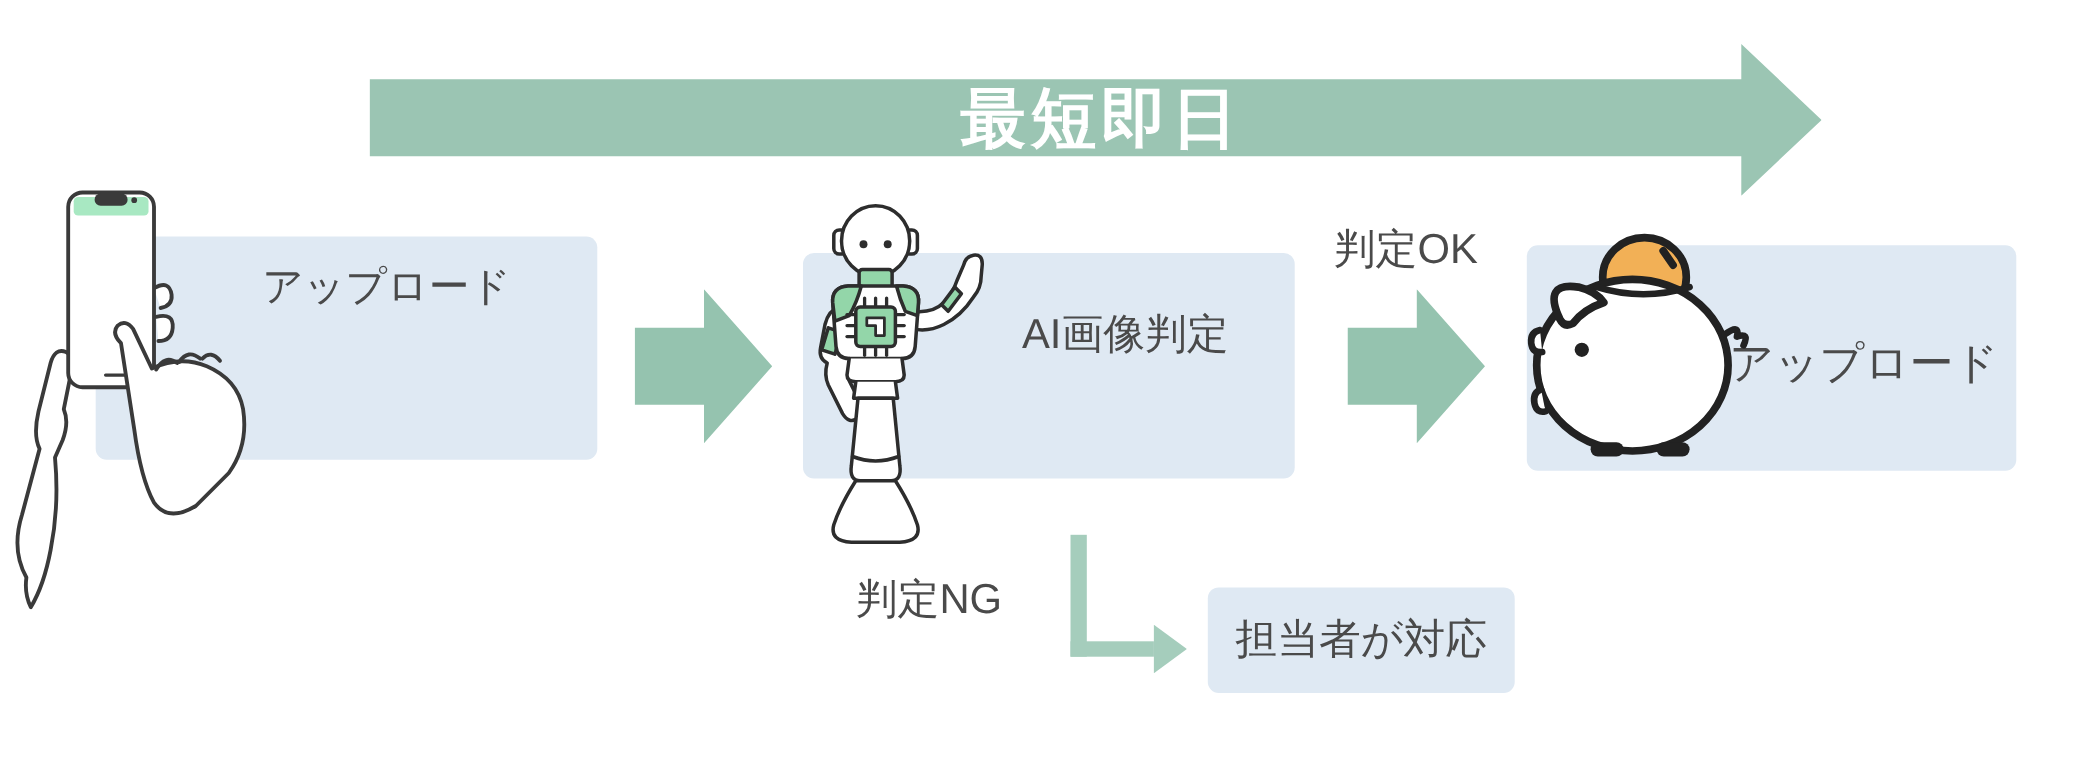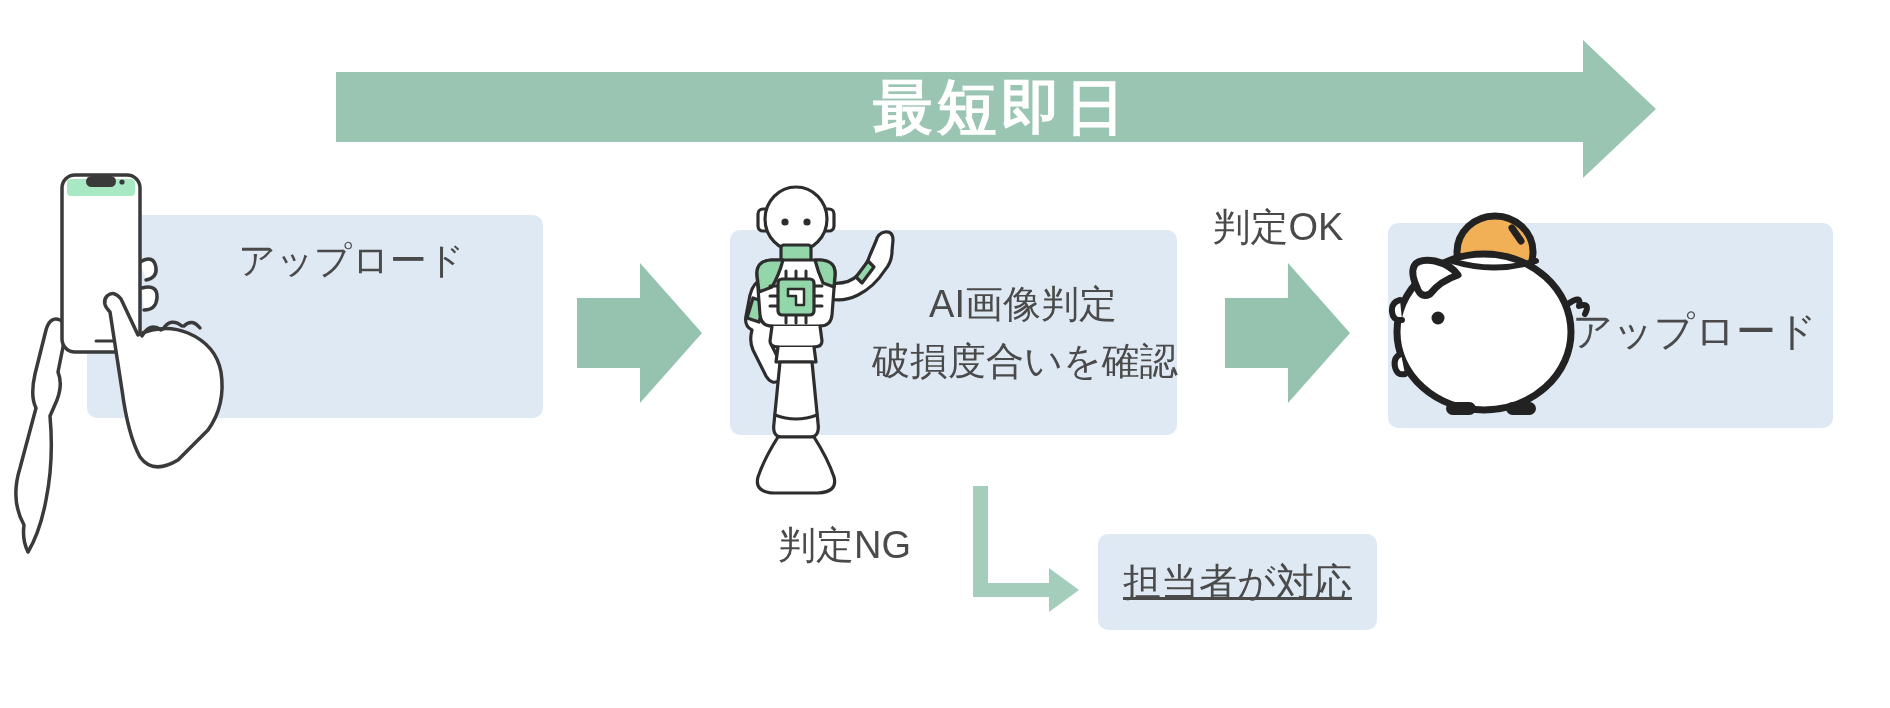--- a/index.html
+++ b/index.html
@@ -18,21 +18,21 @@
   .banner-label{
     position:absolute;left:336px;top:76px;width:1330px;height:64px;
     color:#ffffff;font-size:60px;font-weight:bold;line-height:64px;
     text-align:center;letter-spacing:4px;white-space:nowrap;
   }
   .step1-text{left:160px;top:232px;width:383px;font-size:37px;}
   .step2-text{left:872px;top:276px;width:302px;}
   .step3-text{left:1556px;top:309px;width:277px;font-size:40px;line-height:44px;}
   .ok-label{left:1203px;top:207px;width:150px;line-height:40px;}
   .ng-label{left:772px;top:525px;width:145px;line-height:40px;}
-  .manual-text{left:1098px;top:534px;width:279px;line-height:96px;text-decoration:underline;}
+  .manual-text{left:1098px;top:534px;width:279px;line-height:96px;}
   svg{display:block;}
 </style>
 </head>
 <body>
 
 <svg class="abs" style="left:336px;top:40px;" width="1320" height="138" viewBox="0 0 1320 138">
   <polygon points="0,32 1247,32 1247,0 1320,69 1247,138 1247,102 0,102" fill="#9BC5B3"></polygon>
 </svg>
 <div class="banner-label">最短即日</div>
 
@@ -65,21 +65,20 @@
   </g>
 </svg>
 
 <svg class="abs" style="left:577px;top:263px;" width="125" height="140" viewBox="0 0 125 140">
   <polygon points="0,35 63,35 63,0 125,70 63,140 63,105 0,105" fill="#95C3AF"></polygon>
 </svg>
 
 <div class="box" style="left:730px;top:230px;width:447px;height:205px;"></div>
 <div class="jp step2-text">
   <div>AI画像判定</div>
-  <div>破損度合いを確認</div>
 </div>
 
 <svg class="abs" style="left:722px;top:183px;" width="200" height="315" viewBox="0 0 200 315">
   <g stroke="#2d2d2d" stroke-width="3.2" fill="#ffffff" stroke-linejoin="round" stroke-linecap="round">
 
     <path d="M108,100 Q126,102 136,92 Q144,84 148,72 L154,58 Q156,50 163,49 Q171,48 171,57 L170,68 Q170,79 163,87 Q152,104 136,112 Q122,119 108,116 Z"></path>
     <path d="M134,94 L146,78 L152,84 L140,100 Z" fill="#93D6A9"></path>
 
     <path d="M42,95 Q31,99 28,112 L24,133 Q22,143 30,147 Q27,158 31,167 L44,193 Q50,203 58,197 Q64,192 60,183 L50,163 Q54,152 52,140 L50,118 Q49,102 42,95 Z"></path>
     <path d="M25,135 L31,115 L43,119 L37,139 Z" fill="#93D6A9"></path>

